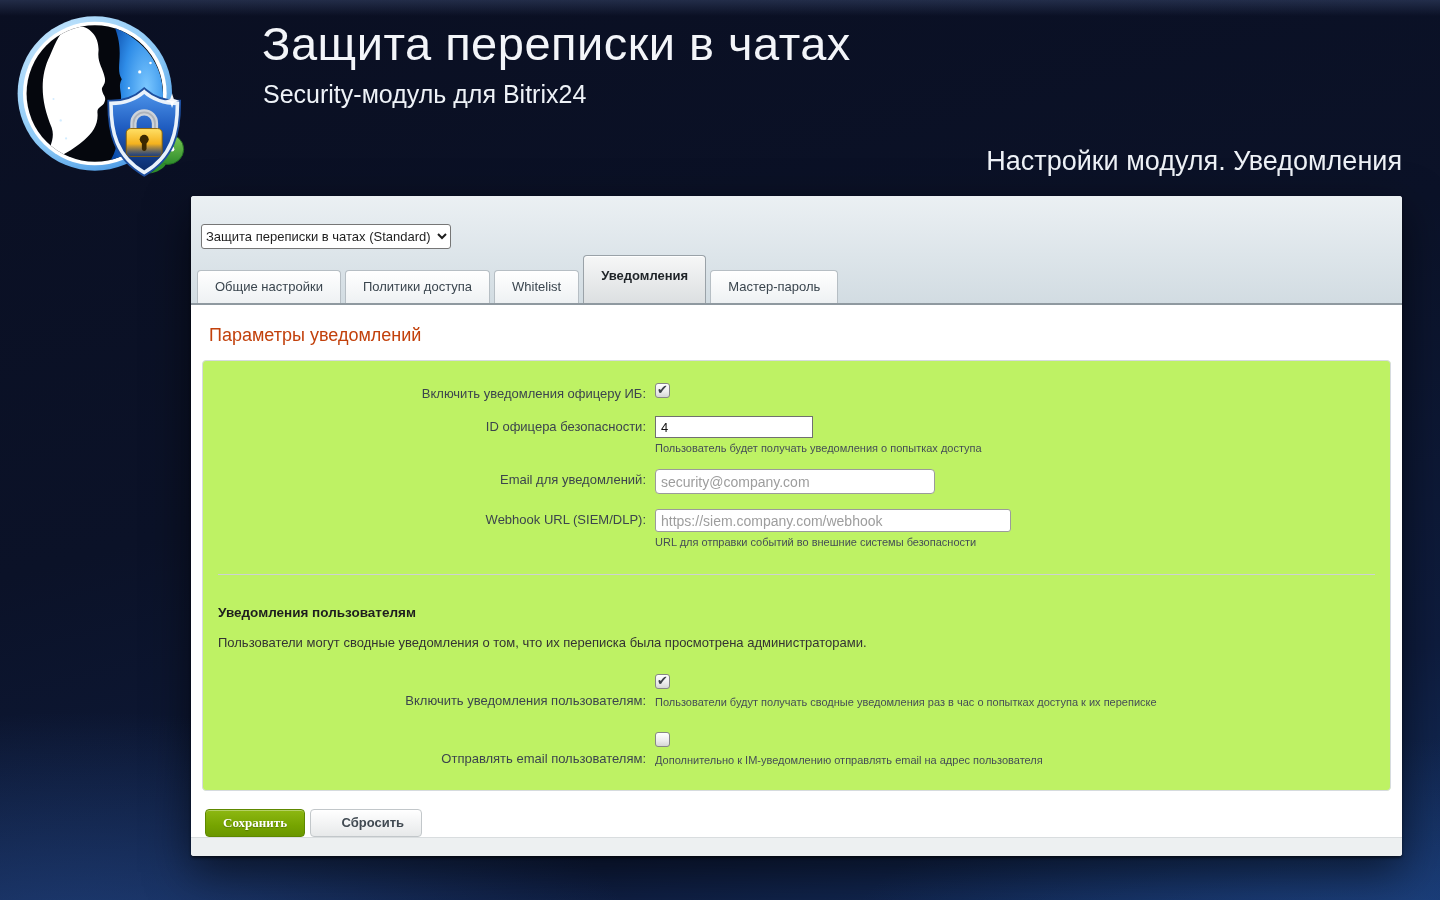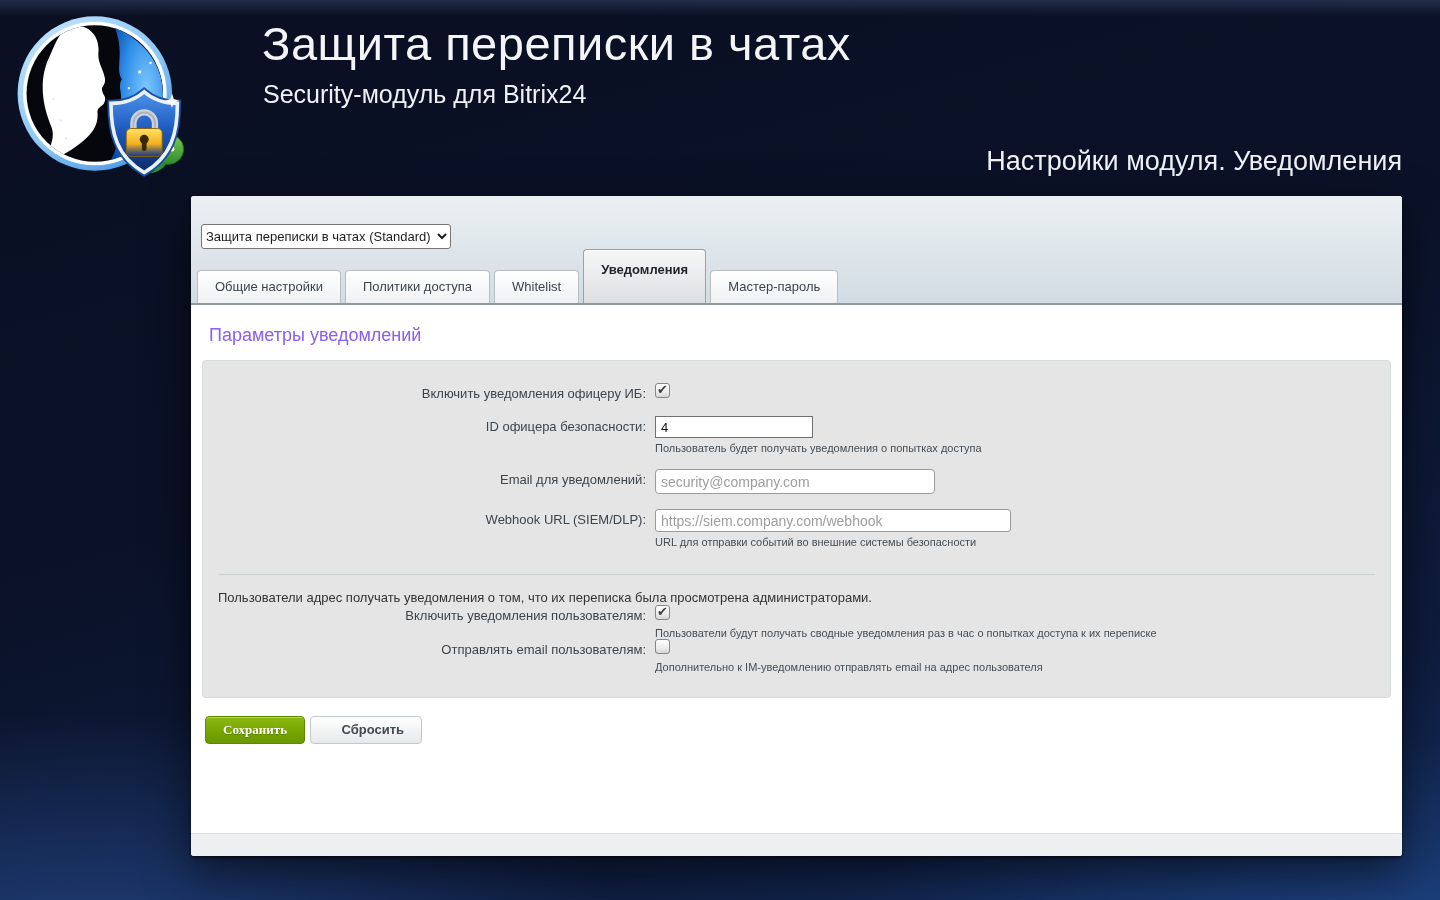--- a/index.html
+++ b/index.html
@@ -32,28 +32,28 @@
     border-bottom:2px solid #8f99a0; }
   .module-select { position:absolute; left:10px; top:28px; width:250px; height:25px;
     font-size:13px; font-family:inherit; color:#1d1d1d; background:#fff;
     border:1px solid #767676; border-radius:3px; padding:0 0; }
 
   .tabs { position:absolute; left:6px; bottom:0; display:flex; align-items:flex-end; }
   .tab { height:33px; line-height:32px; padding:0 17px; margin-right:4px;
     background:linear-gradient(180deg,#ffffff,#eef1f3);
     border:1px solid #b6bec4; border-bottom:none; border-radius:4px 4px 0 0;
     font-size:13px; color:#3a454e; white-space:nowrap; box-shadow:inset 0 1px 0 #fff; cursor:pointer; }
-  .tab.checked { height:54px; line-height:40px;
+  .tab.checked { height:48px; line-height:40px;
     background:linear-gradient(180deg,#f6f7f7,#dcdfe1);
     border-color:#9aa2a8; font-weight:bold; color:#1f2428; }
 
   .panel-content { flex:1 1 auto; background:#fff; padding:0 8px; }
-  .section-title { margin:20px 0 14px 10px; font-size:18px; font-weight:normal; color:#8b5cf6; }
-
-  .fieldset { border:1px solid #d6dbde; border-radius:4px; background:#e5e5e5;
+  .section-title { margin:20px 0 14px 10px; font-size:18px; font-weight:normal; color:#c2410c; }
+
+  .fieldset { border:1px solid #d6dbde; border-radius:4px; background:#bef264;
     padding:22px 0 24px; margin:0 3px; }
   .form-row { display:flex; margin-bottom:15px; }
   .form-label { flex:0 0 452px; text-align:right; padding-right:9px; padding-top:3px;
     font-size:13px; color:#3c454d; }
   .form-control { flex:1 1 auto; }
 
   .cb { display:inline-block; width:15px; height:15px; border:1px solid #878787; border-radius:3px;
     background:linear-gradient(180deg,#ffffff 0%,#ececec 60%,#d6d6d6 100%);
     position:relative; vertical-align:top; cursor:pointer; }
   .cb.checked::after { content:"\2714"; position:absolute; left:1px; top:-2px;
@@ -62,21 +62,21 @@
   .text-input { font-family:inherit; color:#111; padding:0 5px; }
   .in-id      { width:158px; height:22px; border:1px solid #707070; border-radius:0; font-size:13px; }
   .in-email   { width:280px; height:25px; border:1px solid #9b9b9b; border-radius:4px; font-size:14px; }
   .in-webhook { width:356px; height:23px; border:1px solid #9b9b9b; border-radius:3px; font-size:14px; }
   .text-input::placeholder { color:#9d9d9d; opacity:1; }
   .hint { font-size:11px; color:#454e56; margin-top:4px; }
 
   .divider { border:none; border-top:1px solid #ccd1d4; margin:26px 15px 0; }
   .sub-head { font-size:13.5px; font-weight:bold; color:#1e1e1e; margin:30px 0 0 15px; }
   .sub-desc { font-size:13px; color:#333; margin:15px 0 0 15px; }
-  .user-row { margin-bottom:0; }
+  .user-row { margin-top:24px; margin-bottom:0;align-items:flex-end; }
 
   .buttons { margin:18px 0 0 6px; }
   .btn { display:inline-block; height:28px; line-height:26px; padding:0 17px;
     border-radius:4px; font-size:13px; font-weight:bold; font-family:inherit; cursor:pointer; }
   .btn-save { background:linear-gradient(180deg,#8db812 0%,#76a400 60%,#6a9700 100%);
     border:1px solid #5e8800; color:#fff; text-shadow:0 1px 1px rgba(0,0,0,.25);
     box-shadow:inset 0 1px 0 rgba(255,255,255,.35);font-family:Liberation Serif, serif; }
   .btn-reset { background:linear-gradient(180deg,#ffffff,#e7e9ea); border:1px solid #c2c7ca;
     color:#414a52; box-shadow:inset 0 1px 0 #fff;padding-left:31px; }
 
@@ -209,21 +209,22 @@
       <div class="form-row" style="margin-bottom:0;">
         <div class="form-label">Webhook URL (SIEM/DLP):</div>
         <div class="form-control">
           <input type="text" class="text-input in-webhook" placeholder="https://siem.company.com/webhook" style="">
           <div class="hint">URL для отправки событий во внешние системы безопасности</div>
         </div>
       </div>
 
       <hr class="divider">
 
-      <div class="sub-desc">Пользователи адрес получать уведомления о том, что их переписка была просмотрена администраторами.</div>
+      <div class="sub-head">Уведомления пользователям</div>
+      <div class="sub-desc">Пользователи могут сводные уведомления о том, что их переписка была просмотрена администраторами.</div>
 
       <div class="form-row user-row">
         <div class="form-label">Включить уведомления пользователям:</div>
         <div class="form-control">
           <span class="cb checked"></span>
           <div class="hint">Пользователи будут получать сводные уведомления раз в час о попытках доступа к их переписке</div>
         </div>
       </div>
 
       <div class="form-row user-row">

